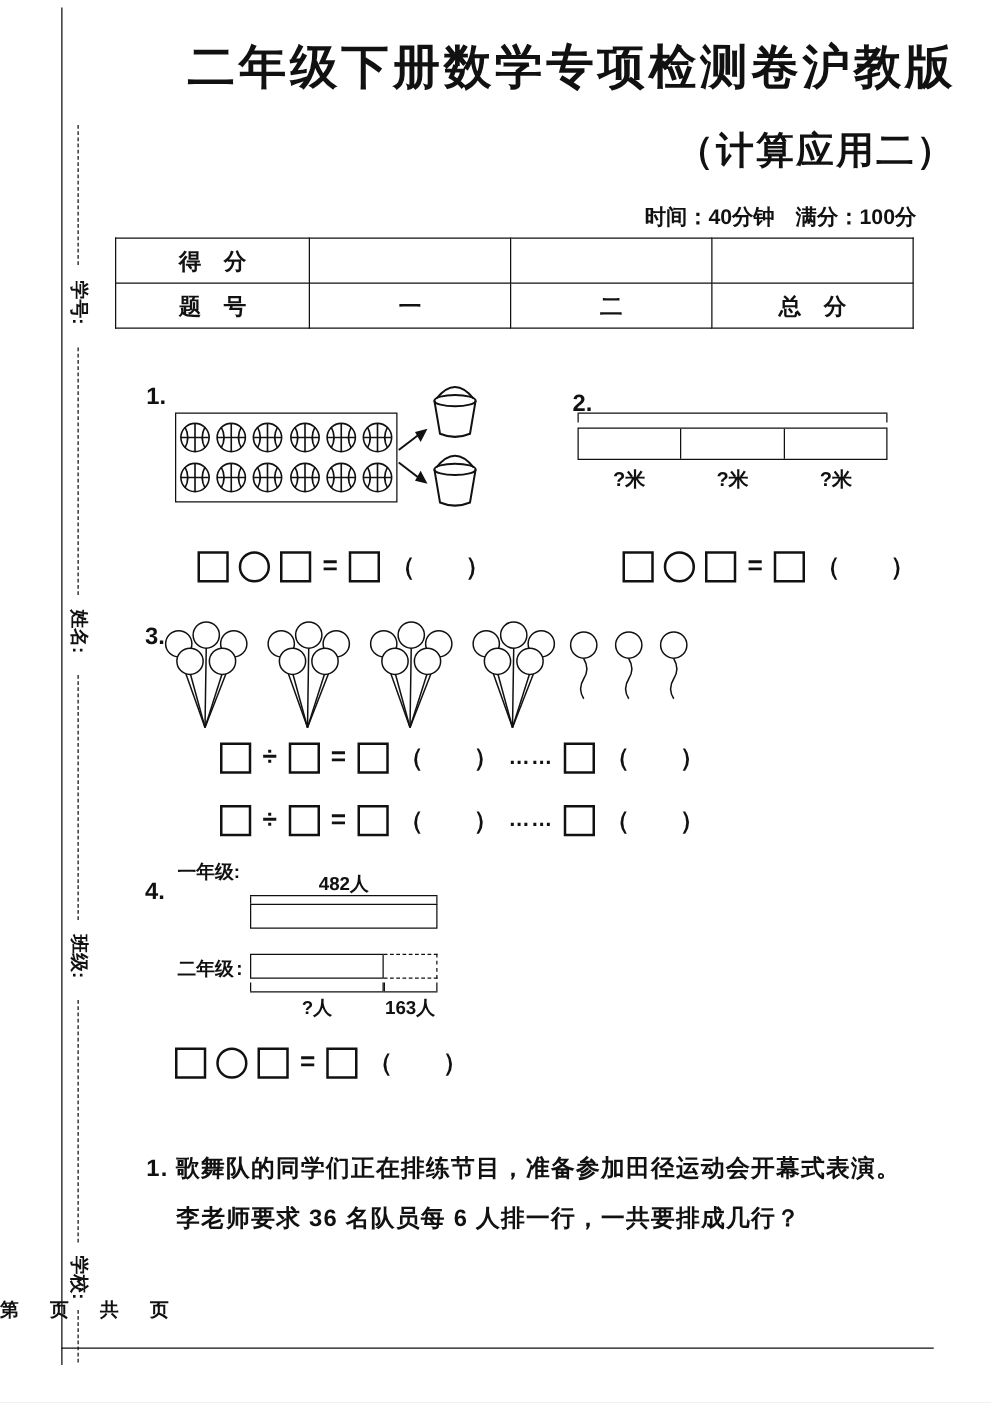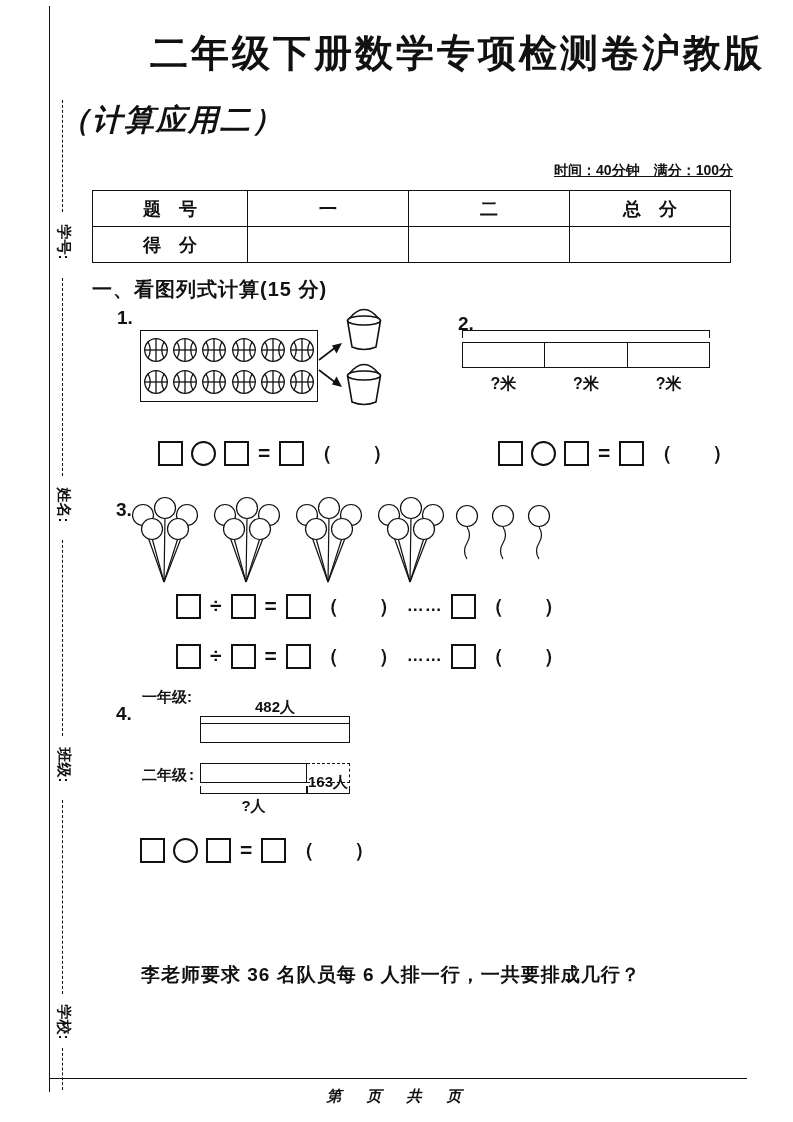--- a/index.html
+++ b/index.html
@@ -8,23 +8,23 @@
     font-family:"Liberation Sans","DejaVu Sans",sans-serif;overflow:hidden;margin:0 auto;
   }
   
   #left-rule{position:absolute;left:49px;top:6px;height:1086px;width:0;border-left:1.5px solid #111;}
   .vdash{position:absolute;left:62px;width:0;border-left:1.5px dashed #111;}
   .vlabel{position:absolute;left:63px;transform:translate(-50%,-50%) rotate(90deg);
           font-size:15px;font-weight:bold;white-space:nowrap;}
   
   .title{position:absolute;left:60px;right:28px;top:28px;text-align:right;
          font-size:38px;font-weight:bold;letter-spacing:3px;}
-  .subtitle{position:absolute;left:60px;right:28px;top:100px;text-align:left;
-            font-size:30px;font-weight:bold;letter-spacing:2px;font-style:italic;}
-  .meta{position:absolute;right:60px;top:162px;font-size:14px;font-weight:bold;text-decoration:underline;}
+  .subtitle{position:absolute;left:60px;right:28px;top:100px;text-align:right;
+            font-size:30px;font-weight:bold;letter-spacing:2px;}
+  .meta{position:absolute;right:60px;top:162px;font-size:17px;font-weight:bold;}
   
   table.score{position:absolute;left:92px;top:190px;border-collapse:collapse;}
   table.score td{border:1.6px solid #111;text-align:center;font-size:18px;font-weight:bold;height:35px;padding:0;}
   
   .sec-heading{position:absolute;font-size:20px;font-weight:bold;letter-spacing:1px;}
   .pnum{position:absolute;font-size:19px;font-weight:bold;}
   
   .eqrow{position:absolute;display:flex;align-items:center;gap:8px;height:30px;}
   .sq{display:inline-block;width:25px;height:25px;border:2px solid #111;background:#fff;box-sizing:border-box;}
   .circ{display:inline-block;width:25px;height:25px;border:2px solid #111;border-radius:50%;background:#fff;box-sizing:border-box;}
@@ -53,21 +53,21 @@
   .singles{position:absolute;left:452px;top:503px;display:flex;gap:6px;align-items:flex-start;}
   .bar-label{position:absolute;font-size:15px;font-weight:bold;}
   .bar{position:absolute;border:1.6px solid #111;background:#fff;box-sizing:border-box;}
   .bar-dashed{position:absolute;border:1.6px dashed #111;border-left:none;box-sizing:border-box;}
   .small-label{position:absolute;font-size:15px;font-weight:bold;text-align:center;white-space:nowrap;}
   
   .body-line{position:absolute;font-size:19px;font-weight:bold;letter-spacing:1px;white-space:nowrap;}
   .body-line .num{margin-right:6px;}
   
   #footer-rule{position:absolute;left:49px;right:46px;top:1078px;border-top:1.5px solid #111;}
-  #footer{position:absolute;left:0;right:0;top:1087px;text-align:center;font-size:15px;font-weight:bold;letter-spacing:5px;font-style:italic;}
+  #footer{position:absolute;left:0;right:0;top:1039px;text-align:left;font-size:15px;font-weight:bold;letter-spacing:5px;}
 </style>
 </head>
 <body>
 
 <div class="page">
 
   <div id="left-rule"></div>
   <div class="vdash" style="top:100px;height:112px;"></div>
   <div class="vdash" style="top:278px;height:198px;"></div>
   <div class="vdash" style="top:540px;height:196px;"></div>
@@ -84,35 +84,34 @@
 
   <table class="score">
     <colgroup>
         <col style="width:155px">
         <col style="width:161px">
         <col style="width:161px">
         <col style="width:161px">
       </colgroup>
     <tbody>
         <tr>
+      <td>得　分</td>
+      <td></td>
+      <td></td>
+      <td></td>
+    </tr>
+    <tr>
       <td>题　号</td>
       <td>一</td>
       <td>二</td>
       <td>总　分</td>
     </tr>
-    <tr>
-      <td>得　分</td>
-      <td></td>
-      <td></td>
-      <td></td>
-    </tr>
   </tbody>
     </table>
 
-  <div class="sec-heading" style="left:92px;top:276px;">一、看图列式计算(15 分)</div>
 
   <div class="pnum" style="left:117px;top:307px;">1.</div>
   <div class="bb-box">
       <svg width="26" height="26" viewBox="0 0 26 26" fill="none" stroke="#111" stroke-width="1.3">
         <circle cx="13" cy="13" r="11.3"></circle>
         <line x1="13" y1="1.7" x2="13" y2="24.3"></line>
         <line x1="1.7" y1="13" x2="24.3" y2="13"></line>
         <path d="M4.9 4.5 Q9.6 13 4.9 21.5"></path>
         <path d="M21.1 4.5 Q16.4 13 21.1 21.5"></path>
       </svg>
@@ -334,30 +333,33 @@
   <div class="small-label" style="left:200px;top:698px;width:150px;">482人</div>
   <div class="dim-down" style="left:200px;top:716px;width:150px;"></div>
   <div class="bar-label" style="left:142px;top:688px;">一年级:</div>
   <div class="bar" style="left:200px;top:723px;width:150px;height:20px;"></div>
   <div class="bar-label" style="left:142px;top:766px;font-family:Liberation Mono, monospace;">二年级:</div>
   <div class="bar" style="left:200px;top:763px;width:107px;height:20px;"></div>
   <div class="bar-dashed" style="left:307px;top:763px;width:43px;height:20px;"></div>
   <div class="dim-up" style="left:200px;top:786px;width:107px;"></div>
   <div class="dim-up" style="left:307px;top:786px;width:43px;"></div>
   <div class="small-label" style="left:200px;top:797px;width:107px;">?人</div>
-  <div class="small-label" style="left:300px;top:773px;width:56px;">163人</div>
+  <div class="small-label" style="left:300px;top:797px;width:56px;">163人</div>
   <div class="eqrow" style="left:140px;top:835px;">
     <span class="sq"></span>
     <span class="circ"></span>
     <span class="sq"></span>
     <span class="op">=</span>
     <span class="sq"></span>
     <span class="paren">（　　）</span>
   </div>
 
+  <div class="body-line" style="left:117px;top:922px;">
+    <span class="num">1.</span><span>歌舞队的同学们正在排练节目，准备参加田径运动会开幕式表演。</span>
+  </div>
   <div class="body-line" style="left:141px;top:962px;">
     <span>李老师要求 36 名队员每 6 人排一行，一共要排成几行？</span>
   </div>
 
   <div id="footer-rule"></div>
   <div id="footer">第　页　共　页</div>
 
 </div>
 
 </body></html>

